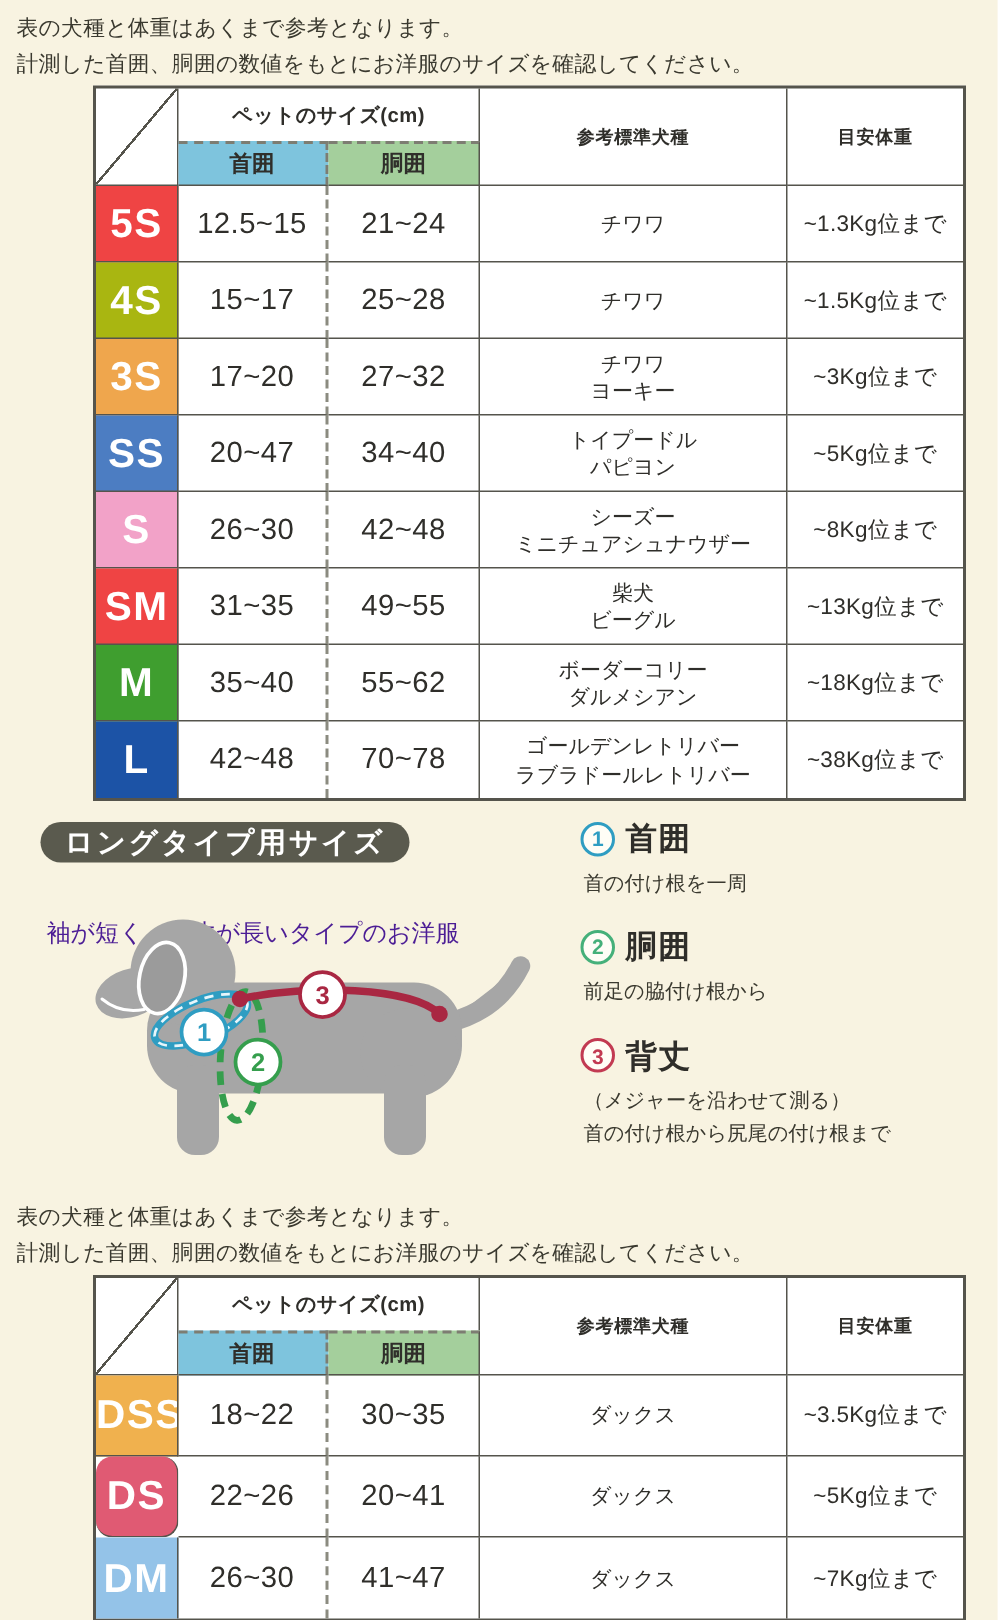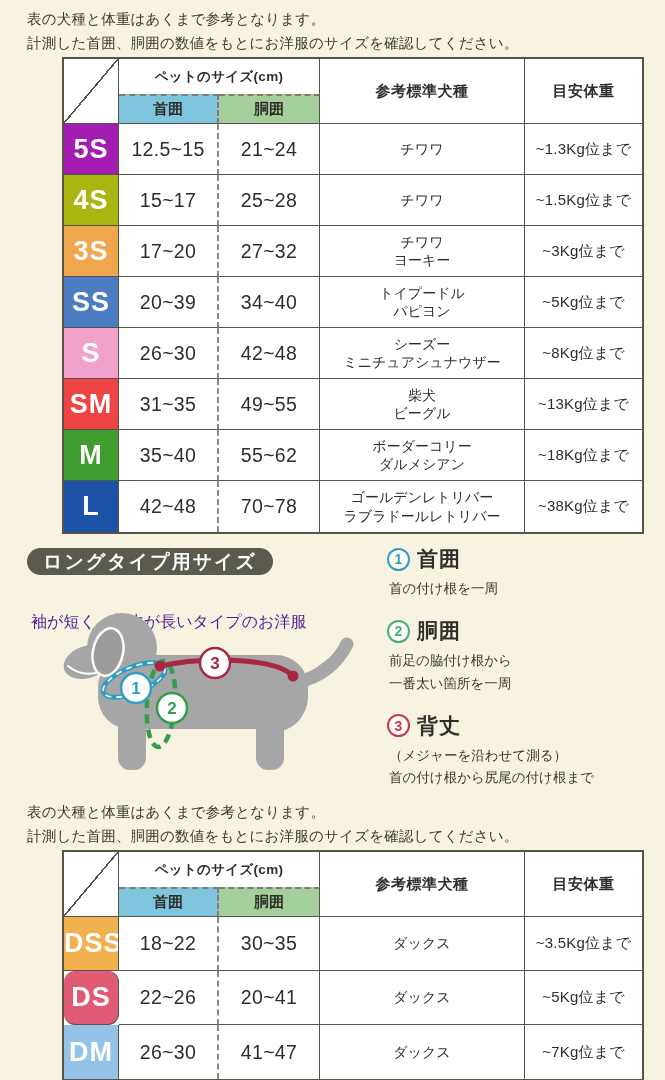--- a/index.html
+++ b/index.html
@@ -11,40 +11,40 @@
     --badge-bg:#5a5a4e;
     --dog-gray:#a6a6a6;
     --ring-blue:#2f9dc2;
     --ring-green:#359e4d;
     --line-red:#a92742;
   }
   *{margin:0;padding:0;box-sizing:border-box;}
   body{font-family:"Liberation Sans","DejaVu Sans",sans-serif;color:var(--text-color);}
   .page{position:relative;width:665px;height:1080px;background:var(--page-bg);overflow:hidden;}
 
-  .intro{position:absolute;left:27px;font-size:14.5px;line-height:24px;color:#3a392f;letter-spacing:.2px;}
+  .intro{position:absolute;left:11px;font-size:14.5px;line-height:24px;color:#3a392f;letter-spacing:.2px;}
   .intro-top{top:7px;}
   .intro-bottom{top:800px;}
 
   table.size-table{position:absolute;left:62px;border-collapse:separate;border-spacing:0;
     border:2px solid var(--table-border);background:#fff;table-layout:fixed;width:578px;}
   .table1{top:57px;}
   .table2{top:850px;}
   .size-table th,.size-table td{border-right:1px solid var(--table-border);
     border-bottom:1px solid var(--table-border);text-align:center;vertical-align:middle;padding:0;overflow:hidden;}
   .size-table .lastcol{border-right:none;}
   .size-table tr:last-child td{border-bottom:none;}
   .size-table thead .r1 th{height:35px;}
   .size-table thead .r2 th{height:30px;}
   th.diag{background:
     linear-gradient(to bottom right,transparent calc(50% - .8px),var(--table-border) calc(50% - .8px),var(--table-border) calc(50% + .8px),transparent calc(50% + .8px));}
   th.petsize{border-bottom:none;font-size:13.5px;font-weight:bold;letter-spacing:.3px;}
   th.neck-h{background:var(--neck-header-bg);border-top:2px dashed #7d7d72;border-right:2px dashed #7d7d72;font-size:15px;font-weight:bold;}
   th.chest-h{background:var(--chest-header-bg);border-top:2px dashed #7d7d72;font-size:15px;font-weight:bold;}
-  th.breed-h,th.weight-h{font-size:15px;font-weight:bold;letter-spacing:.5px;}
+  th.breed-h,th.weight-h{font-size:12px;font-weight:bold;letter-spacing:.5px;}
   .table1 tbody td{height:51px;}
   .table2 tbody td{height:54px;}
   td.size-cell{color:#fff;font-weight:bold;font-size:27px;letter-spacing:1px;}
   td.neck-v{border-right:2px dashed #8b8b80;}
   td.neck-v,td.chest-v{font-size:19.5px;letter-spacing:.3px;}
   td.breed-c{font-size:14px;line-height:1.3;}
   td.breed-c span{display:block;}
   td.weight-c{font-size:15px;letter-spacing:.2px;}
 
   .long-badge{position:absolute;left:27px;top:548px;display:inline-flex;align-items:center;
@@ -91,21 +91,21 @@
         <th class="breed-h" rowspan="2">参考標準犬種</th>
         <th class="weight-h lastcol" rowspan="2">目安体重</th>
       </tr>
       <tr class="r2">
         <th class="neck-h">首囲</th>
         <th class="chest-h">胴囲</th>
       </tr>
     </thead>
     <tbody>
       <tr>
-        <td class="size-cell" style="background-color: #a21caf;">5S</td>
+        <td class="size-cell" style="background-color: #ef4444;">5S</td>
         <td class="neck-v">12.5~15</td>
         <td class="chest-v">21~24</td>
         <td class="breed-c">
             <span>チワワ</span>
             <span></span>
           </td>
         <td class="weight-c lastcol">~1.3Kg位まで</td>
       </tr>
       <tr>
         <td class="size-cell" style="background-color: rgb(169, 182, 17);">4S</td>
@@ -122,21 +122,21 @@
         <td class="neck-v">17~20</td>
         <td class="chest-v">27~32</td>
         <td class="breed-c">
             <span>チワワ</span>
             <span>ヨーキー</span>
           </td>
         <td class="weight-c lastcol">~3Kg位まで</td>
       </tr>
       <tr>
         <td class="size-cell" style="background-color: rgb(76, 125, 194);">SS</td>
-        <td class="neck-v">20~39</td>
+        <td class="neck-v">20~47</td>
         <td class="chest-v">34~40</td>
         <td class="breed-c">
             <span>トイプードル</span>
             <span>パピヨン</span>
           </td>
         <td class="weight-c lastcol">~5Kg位まで</td>
       </tr>
       <tr>
         <td class="size-cell" style="background-color: rgb(242, 162, 200);">S</td>
         <td class="neck-v">26~30</td>
@@ -226,21 +226,20 @@
         <span></span>
       </div>
     </div>
     <div class="legend-item">
       <div class="legend-title-row">
         <span class="legend-num" style="color: rgb(69, 176, 122); border-color: rgb(69, 176, 122);">2</span>
         <span class="legend-title">胴囲</span>
       </div>
       <div class="legend-desc">
         <span>前足の脇付け根から</span>
-        <span>一番太い箇所を一周</span>
       </div>
     </div>
     <div class="legend-item">
       <div class="legend-title-row">
         <span class="legend-num" style="color: rgb(194, 58, 82); border-color: rgb(194, 58, 82);">3</span>
         <span class="legend-title">背丈</span>
       </div>
       <div class="legend-desc">
         <span>（メジャーを沿わせて測る）</span>
         <span>首の付け根から尻尾の付け根まで</span>

